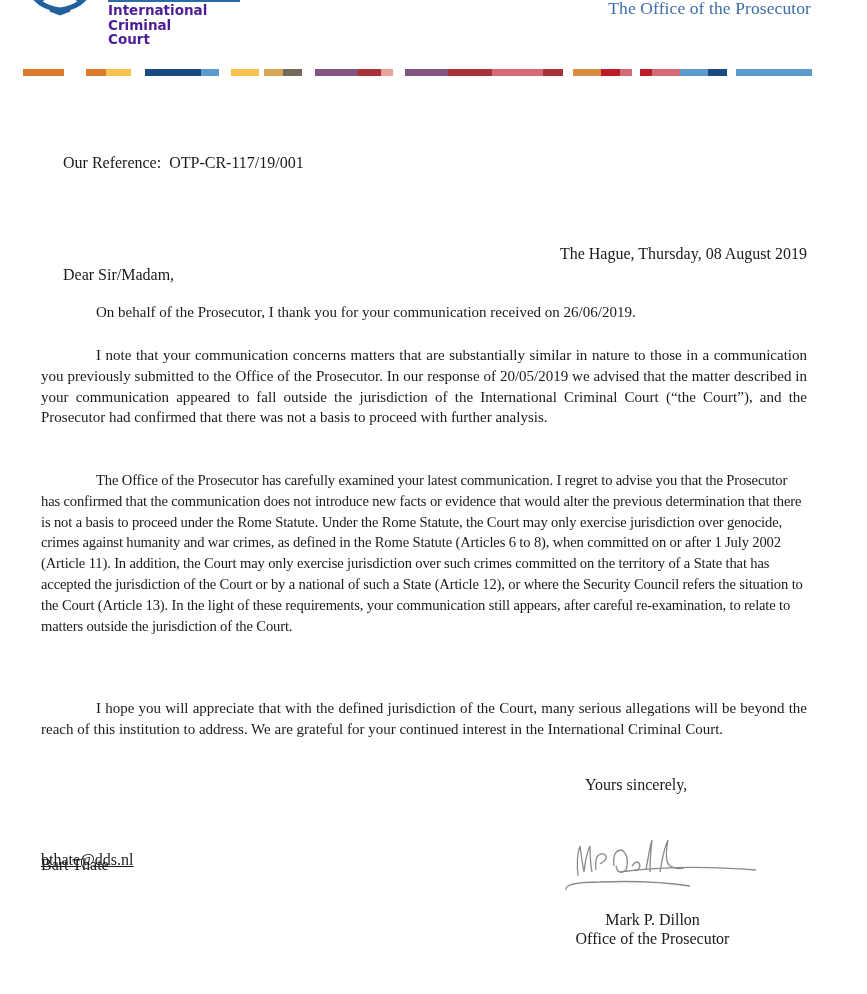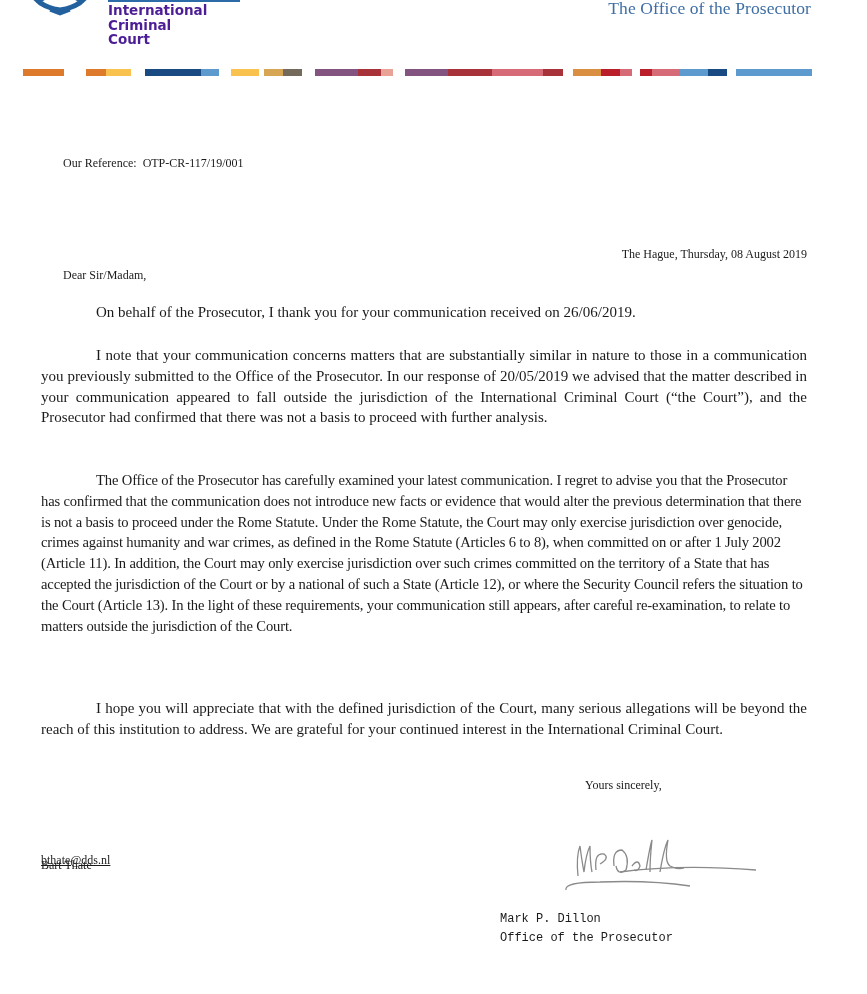--- a/index.html
+++ b/index.html
@@ -17,25 +17,25 @@
       font-family: "DejaVu Sans", "Liberation Sans", sans-serif;
       font-weight: bold; font-size: 13.5px; line-height: 14.5px; color: #4c1d95;
     }
     .otp-title {
       right: 56px; top: -2px; font-size: 17.5px; color: #3f6ea4; letter-spacing: 0.1px;
     }
     
     .band { left: 0; top: 69px; width: 867px; height: 7px; }
     .seg { position: absolute; top: 0; height: 7px; }
     
-    .txt { font-size: 12px; line-height: 20.8px; }
+    .txt { font-size: 16px; line-height: 20.8px; }
     .para { left: 41px; width: 766px; text-align: justify; font-size: 15px; line-height: 20.8px; }
     .para .indent { display: inline-block; width: 55px; }
     .para.left { text-align: left; }
-    .center { text-align: left; font-family: Liberation Mono, monospace; }
+    .center { text-align: center; }
   </style>
 </head>
 <body>
 
 <div class="abs logo-emblem">
   <svg width="76" height="44" viewBox="0 0 76 44">
     <path d="M6 2 Q10 26 38 30 Q66 26 70 2" fill="none" stroke="#23619e" stroke-width="5"></path>
     <path d="M12 4 l-6 6 M16 12 l-8 4 M22 19 l-8 2 M54 19 l8 2 M60 12 l8 4 M64 4 l6 6" stroke="#23619e" stroke-width="3"></path>
     <path d="M28 30 L38 34 L48 30" fill="none" stroke="#23619e" stroke-width="3"></path>
   </svg>

